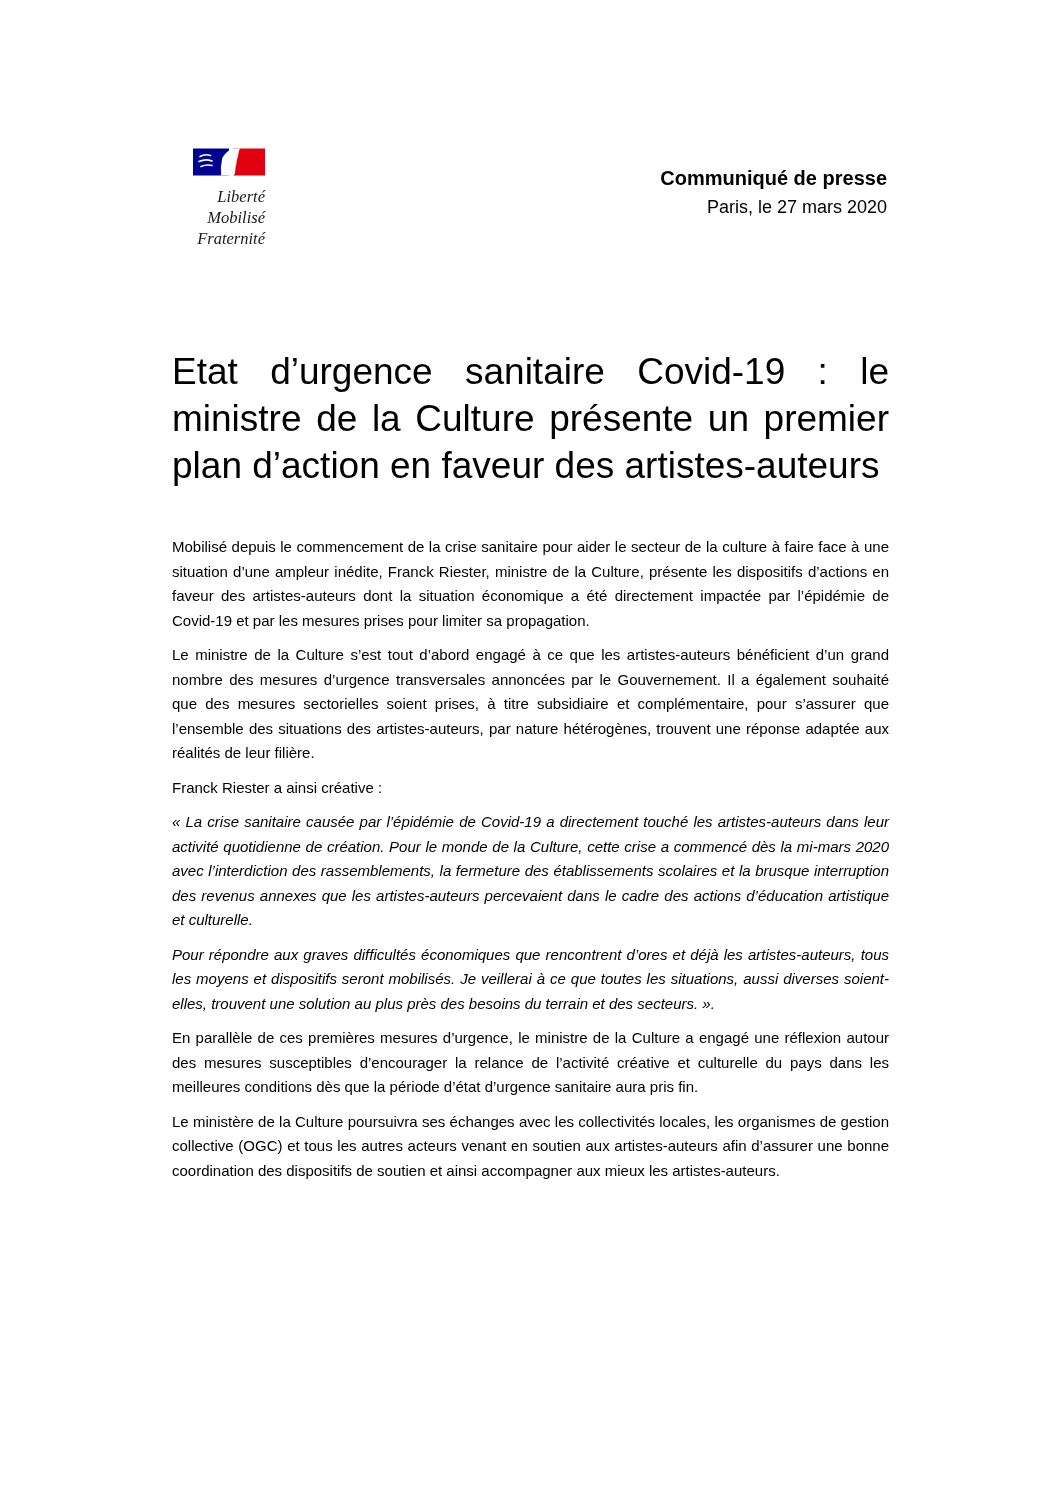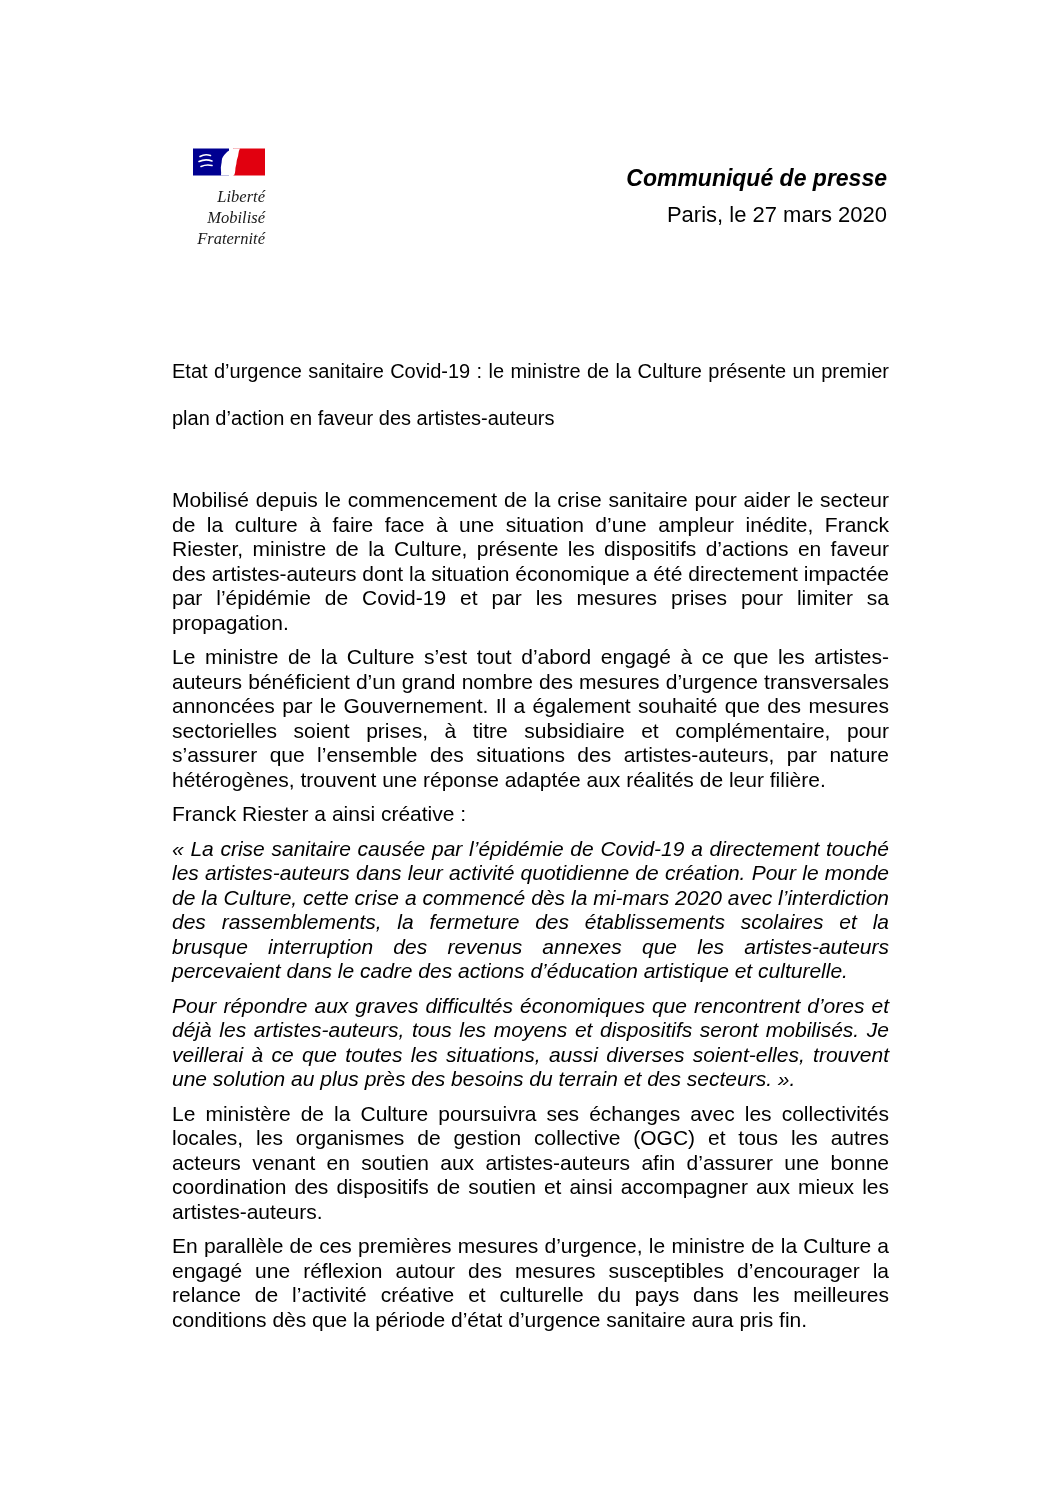--- a/index.html
+++ b/index.html
@@ -29,34 +29,34 @@
     font-family: "Liberation Serif", serif;
     font-style: italic;
     font-size: 16.5px;
     line-height: 21px;
     color: #1a1a1a;
     text-align: right;
   }
 
   
   .press-block { position: absolute; right: 171px; top: 166px; text-align: right; }
-  .press-type { font-weight: 700; font-size: 23px; line-height: 24px; font-style: italic; }
-  .press-date { font-size: 22px; line-height: 21px; margin-top: 14px; }
+  .press-type { font-weight: 700; font-size: 20px; line-height: 24px; }
+  .press-date { font-size: 18px; line-height: 21px; margin-top: 7px; }
 
   
   .content { position: absolute; left: 172px; top: 348px; width: 717px; }
   .doc-title {
-    font-size: 20px;
+    font-size: 37px;
     line-height: 47px;
     font-weight: 400;
     text-align: justify;
     margin-bottom: 46px;
   }
   .content p {
-    font-size: 21px;
+    font-size: 15px;
     line-height: 24.5px;
     text-align: justify;
     margin-bottom: 10px;
   }
   .content p.italic { font-style: italic; }
 </style>
 </head>
 <body>
 
 <div class="logo-block">
@@ -82,15 +82,15 @@
   <div class="press-date">Paris, le 27 mars 2020</div>
 </div>
 
 <div class="content">
   <h1 class="doc-title">Etat d’urgence sanitaire Covid-19 : le ministre de la Culture présente un premier plan d’action en faveur des artistes-auteurs</h1>
   <p>Mobilisé depuis le commencement de la crise sanitaire pour aider le secteur de la culture à faire face à une situation d’une ampleur inédite, Franck Riester, ministre de la Culture, présente les dispositifs d’actions en faveur des artistes-auteurs dont la situation économique a été directement impactée par l’épidémie de Covid-19 et par les mesures prises pour limiter sa propagation.</p>
   <p>Le ministre de la Culture s’est tout d’abord engagé à ce que les artistes-auteurs bénéficient d’un grand nombre des mesures d’urgence transversales annoncées par le Gouvernement. Il a également souhaité que des mesures sectorielles soient prises, à titre subsidiaire et complémentaire, pour s’assurer que l’ensemble des situations des artistes-auteurs, par nature hétérogènes, trouvent une réponse adaptée aux réalités de leur filière.</p>
   <p>Franck Riester a ainsi créative :</p>
   <p class="italic">« La crise sanitaire causée par l’épidémie de Covid-19 a directement touché les artistes-auteurs dans leur activité quotidienne de création. Pour le monde de la Culture, cette crise a commencé dès la mi-mars 2020 avec l’interdiction des rassemblements, la fermeture des établissements scolaires et la brusque interruption des revenus annexes que les artistes-auteurs percevaient dans le cadre des actions d’éducation artistique et culturelle.</p>
   <p class="italic">Pour répondre aux graves difficultés économiques que rencontrent d’ores et déjà les artistes-auteurs, tous les moyens et dispositifs seront mobilisés. Je veillerai à ce que toutes les situations, aussi diverses soient-elles, trouvent une solution au plus près des besoins du terrain et des secteurs. ».</p>
+  <p>En parallèle de ces premières mesures d’urgence, le ministre de la Culture a engagé une réflexion autour des mesures susceptibles d’encourager la relance de l’activité créative et culturelle du pays dans les meilleures conditions dès que la période d’état d’urgence sanitaire aura pris fin.</p>
   <p>Le ministère de la Culture poursuivra ses échanges avec les collectivités locales, les organismes de gestion collective (OGC) et tous les autres acteurs venant en soutien aux artistes-auteurs afin d’assurer une bonne coordination des dispositifs de soutien et ainsi accompagner aux mieux les artistes-auteurs.</p>
-  <p>En parallèle de ces premières mesures d’urgence, le ministre de la Culture a engagé une réflexion autour des mesures susceptibles d’encourager la relance de l’activité créative et culturelle du pays dans les meilleures conditions dès que la période d’état d’urgence sanitaire aura pris fin.</p>
 </div>
 
 </body></html>

